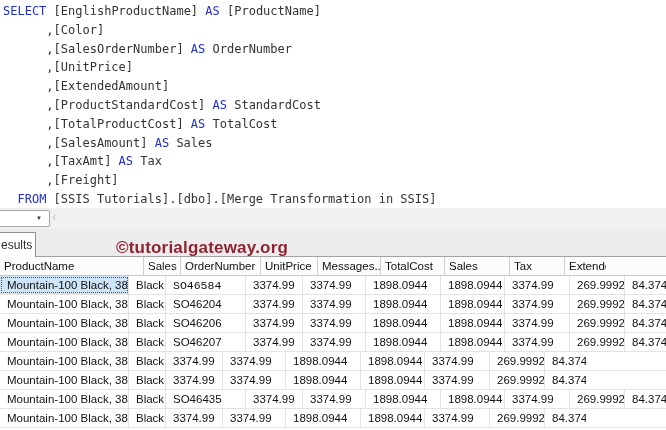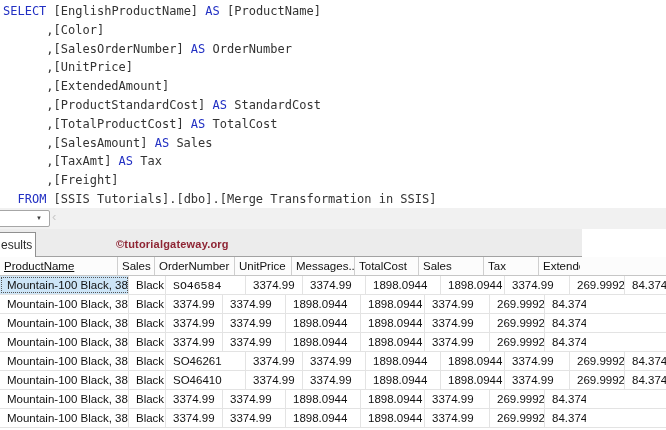--- a/index.html
+++ b/index.html
@@ -13,29 +13,29 @@
   .editor .kw{color:var(--kw,#2230c3);}
 
   
   .hstrip{position:absolute;left:0;top:208px;width:666px;height:21px;background:#f1f1f1;}
   .zoom-box{position:absolute;left:-28px;top:2px;width:76px;height:15px;background:#fff;
             border:1px solid #a6a6a6;border-radius:2px;}
   .zoom-box .caret{position:absolute;right:7px;top:3px;font-size:6px;color:#3a3a3a;line-height:8px;}
   .scroll-left{position:absolute;left:52px;top:1px;font-size:13px;color:#c9c9c9;}
 
   
-  .tabwell{position:absolute;left:0;top:229px;width:582px;height:28px;background:#ececec;
+  .tabwell{position:absolute;left:0;top:229px;width:666px;height:28px;background:#ececec;
            border-bottom:1px solid #a2a2a2;box-sizing:border-box;}
   .tab{position:absolute;box-sizing:border-box;font-size:12px;color:#2b2b2b;
        display:flex;align-items:center;white-space:nowrap;}
   .tab.active{left:-10px;top:3px;height:25px;width:46px;background:#fff;
               border:1px solid #909090;border-bottom:none;padding-left:10px;}
   .tab.inactive{left:37px;top:4px;height:24px;background:#f2f2f2;border:1px solid #9b9b9b;
                 border-bottom:none;padding:0 8px 0 5px;gap:4px;}
-  .watermark{position:absolute;left:116px;top:9px;font-size:11px;font-weight:bold;
+  .watermark{position:absolute;left:116px;top:9px;font-size:17px;font-weight:bold;
              color:var(--wm,#8e2433);letter-spacing:0.2px;white-space:nowrap;}
 
   
   .grid{position:absolute;left:0;top:257px;width:666px;height:173px;background:#fff;
         font-size:11.5px;color:#111;}
   .ghead{display:flex;height:19px;box-sizing:border-box;background:#fcfcfc;
          border-bottom:1px solid #c6c6c6;}
   .hcell{box-sizing:border-box;border-right:1px solid #cfcfcf;padding:3px 2px 0 4px;
          overflow:hidden;white-space:nowrap;height:18px;}
   .hcell:last-child{border-right:none;}
@@ -62,35 +62,71 @@
 
   <div class="tabwell">
     <div class="tab active">
       <span>esults</span>
     </div>
     <div class="watermark">©tutorialgateway.org</div>
   </div>
 
   <div class="grid">
     <div class="ghead" id="ghead">
-        <div class="hcell" style="width: 118px; text-decoration: underline;">ProductName</div>
+        <div class="hcell" style="width: 144px;">ProductName</div>
         <div class="hcell" style="width: 37px;">Sales</div>
         <div class="hcell" style="width: 80px;">OrderNumber</div>
         <div class="hcell" style="width: 57px;">UnitPrice</div>
         <div class="hcell" style="width: 63px;">Messages...</div>
         <div class="hcell" style="width: 64px;">TotalCost</div>
         <div class="hcell" style="width: 65px;">Sales</div>
         <div class="hcell" style="width: 55px;">Tax</div>
         <div class="hcell" style="width: 41px;">Extende</div>
       </div>
     <div id="gbody">
         <div class="grow">
           <div class="gcell selected" style="width: 129px;">Mountain-100 Black, 38</div>
           <div class="gcell" style="width: 37px;">Black</div>
           <div class="gcell" style="width: 80px; font-family: Liberation Mono, monospace;">SO46584</div>
+          <div class="gcell" style="width: 57px;">3374.99</div>
+          <div class="gcell" style="width: 63px;">3374.99</div>
+          <div class="gcell" style="width: 75px;">1898.0944</div>
+          <div class="gcell" style="width: 64px;">1898.0944</div>
+          <div class="gcell" style="width: 65px;">3374.99</div>
+          <div class="gcell" style="width: 55px;">269.9992</div>
+          <div class="gcell" style="width: 41px;">84.374</div>
+        </div>
+        <div class="grow">
+          <div class="gcell" style="width: 129px;">Mountain-100 Black, 38</div>
+          <div class="gcell" style="width: 37px;">Black</div>
+          <div class="gcell" style="width: 80px;">SO46204</div>
+          <div class="gcell" style="width: 57px;">3374.99</div>
+          <div class="gcell" style="width: 63px;">3374.99</div>
+          <div class="gcell" style="width: 75px;">1898.0944</div>
+          <div class="gcell" style="width: 64px;">1898.0944</div>
+          <div class="gcell" style="width: 65px;">3374.99</div>
+          <div class="gcell" style="width: 55px;">269.9992</div>
+          <div class="gcell" style="width: 41px;">84.374</div>
+        </div>
+        <div class="grow">
+          <div class="gcell" style="width: 129px;">Mountain-100 Black, 38</div>
+          <div class="gcell" style="width: 37px;">Black</div>
+          <div class="gcell" style="width: 80px;">SO46206</div>
+          <div class="gcell" style="width: 57px;">3374.99</div>
+          <div class="gcell" style="width: 63px;">3374.99</div>
+          <div class="gcell" style="width: 75px;">1898.0944</div>
+          <div class="gcell" style="width: 64px;">1898.0944</div>
+          <div class="gcell" style="width: 65px;">3374.99</div>
+          <div class="gcell" style="width: 55px;">269.9992</div>
+          <div class="gcell" style="width: 41px;">84.374</div>
+        </div>
+        <div class="grow">
+          <div class="gcell" style="width: 129px;">Mountain-100 Black, 38</div>
+          <div class="gcell" style="width: 37px;">Black</div>
+          <div class="gcell" style="width: 80px;">SO46207</div>
           <div class="gcell" style="width: 57px;">3374.99</div>
           <div class="gcell" style="width: 63px;">3374.99</div>
           <div class="gcell" style="width: 75px;">1898.0944</div>
           <div class="gcell" style="width: 64px;">1898.0944</div>
           <div class="gcell" style="width: 65px;">3374.99</div>
           <div class="gcell" style="width: 55px;">269.9992</div>
           <div class="gcell" style="width: 41px;">84.374</div>
         </div>
         <div class="grow">
           <div class="gcell" style="width: 129px;">Mountain-100 Black, 38</div>
@@ -110,55 +146,21 @@
           <div class="gcell" style="width: 63px;">3374.99</div>
           <div class="gcell" style="width: 75px;">1898.0944</div>
           <div class="gcell" style="width: 64px;">1898.0944</div>
           <div class="gcell" style="width: 65px;">3374.99</div>
           <div class="gcell" style="width: 55px;">269.9992</div>
           <div class="gcell" style="width: 41px;">84.374</div>
         </div>
         <div class="grow">
           <div class="gcell" style="width: 129px;">Mountain-100 Black, 38</div>
           <div class="gcell" style="width: 37px;">Black</div>
-          <div class="gcell" style="width: 57px;">3374.99</div>
-          <div class="gcell" style="width: 63px;">3374.99</div>
-          <div class="gcell" style="width: 75px;">1898.0944</div>
-          <div class="gcell" style="width: 64px;">1898.0944</div>
-          <div class="gcell" style="width: 65px;">3374.99</div>
-          <div class="gcell" style="width: 55px;">269.9992</div>
-          <div class="gcell" style="width: 41px;">84.374</div>
-        </div>
-        <div class="grow">
-          <div class="gcell" style="width: 129px;">Mountain-100 Black, 38</div>
-          <div class="gcell" style="width: 37px;">Black</div>
-          <div class="gcell" style="width: 80px;">SO46261</div>
-          <div class="gcell" style="width: 57px;">3374.99</div>
-          <div class="gcell" style="width: 63px;">3374.99</div>
-          <div class="gcell" style="width: 75px;">1898.0944</div>
-          <div class="gcell" style="width: 64px;">1898.0944</div>
-          <div class="gcell" style="width: 65px;">3374.99</div>
-          <div class="gcell" style="width: 55px;">269.9992</div>
-          <div class="gcell" style="width: 41px;">84.374</div>
-        </div>
-        <div class="grow">
-          <div class="gcell" style="width: 129px;">Mountain-100 Black, 38</div>
-          <div class="gcell" style="width: 37px;">Black</div>
-          <div class="gcell" style="width: 80px;">SO46410</div>
-          <div class="gcell" style="width: 57px;">3374.99</div>
-          <div class="gcell" style="width: 63px;">3374.99</div>
-          <div class="gcell" style="width: 75px;">1898.0944</div>
-          <div class="gcell" style="width: 64px;">1898.0944</div>
-          <div class="gcell" style="width: 65px;">3374.99</div>
-          <div class="gcell" style="width: 55px;">269.9992</div>
-          <div class="gcell" style="width: 41px;">84.374</div>
-        </div>
-        <div class="grow">
-          <div class="gcell" style="width: 129px;">Mountain-100 Black, 38</div>
-          <div class="gcell" style="width: 37px;">Black</div>
+          <div class="gcell" style="width: 80px;">SO46435</div>
           <div class="gcell" style="width: 57px;">3374.99</div>
           <div class="gcell" style="width: 63px;">3374.99</div>
           <div class="gcell" style="width: 75px;">1898.0944</div>
           <div class="gcell" style="width: 64px;">1898.0944</div>
           <div class="gcell" style="width: 65px;">3374.99</div>
           <div class="gcell" style="width: 55px;">269.9992</div>
           <div class="gcell" style="width: 41px;">84.374</div>
         </div>
         <div class="grow">
           <div class="gcell" style="width: 129px;">Mountain-100 Black, 38</div>

